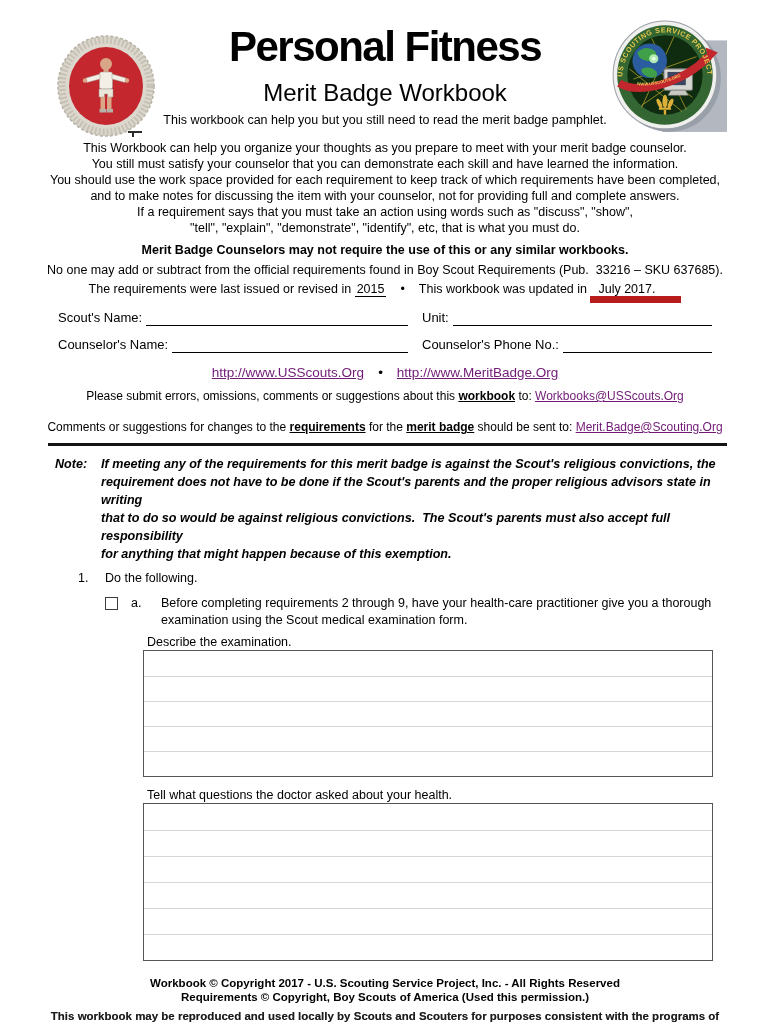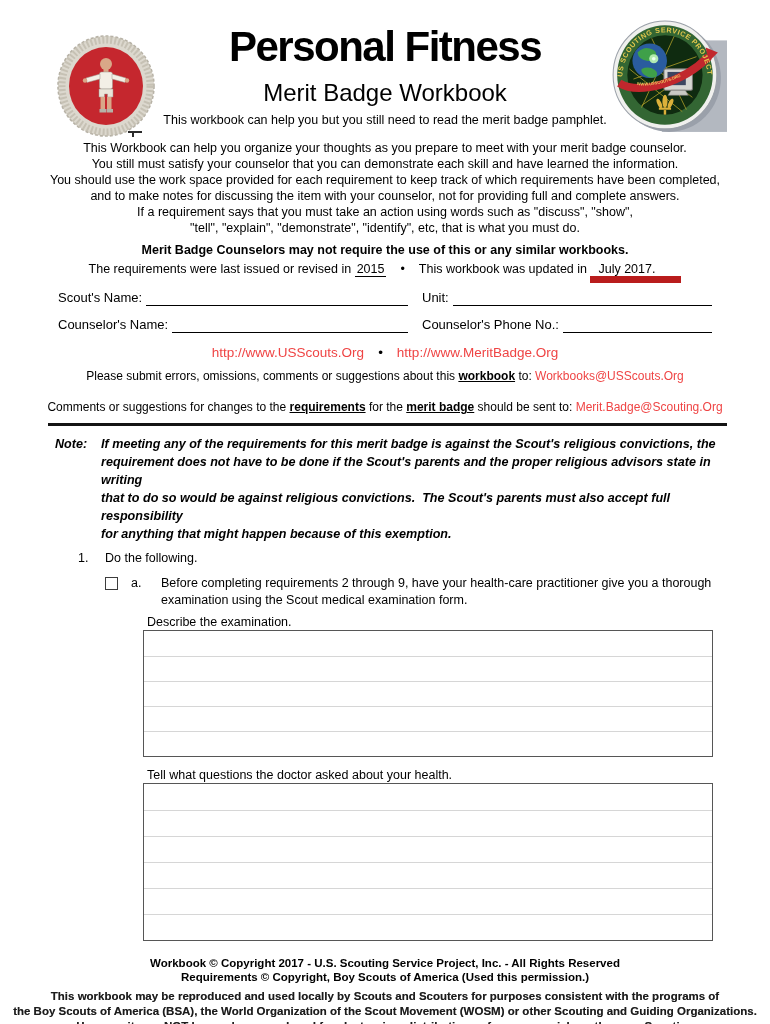--- a/index.html
+++ b/index.html
@@ -32,21 +32,21 @@
 
   .form-row { display: flex; margin: 0 58px; align-items: flex-end; font-size: 13px; line-height: 16px; }
   .form-row.first  { margin-top: 14px; }
   .form-row.second { margin-top: 11px; }
   .fcol { display: flex; flex: 1; align-items: flex-end; }
   .fcol.left { flex: 0 0 350px; margin-right: 14px; }
   .fcol span[data-name$="label"] { white-space: nowrap; }
   .fill { flex: 1; border-bottom: 1px solid #000; height: 15px; margin-left: 4px; }
 
   .links-row { margin-top: 12px; font-size: 13.5px; font-weight: normal; }
-  .link { color: #ef4444; cursor: pointer; }
+  .link { color: #701a75; text-decoration: underline; cursor: pointer; }
   .submit-line { margin-top: 9px; font-size: 12px; line-height: 15px; }
   .submit-line.second { margin-top: 16px; }
   .bold-u { font-weight: bold; text-decoration: underline; }
 
   .divider { margin: 8px 43px 0 48px; border-top: 3px solid #141414; }
 
   .note-block { display: flex; margin: 9px 0 0 55px; font-weight: bold; font-style: italic;
                 font-size: 12.6px; line-height: 18px; }
   .note-label { flex: none; width: 46px; }
   .note-text  { width: 620px; }
@@ -147,20 +147,21 @@
   <div class="subtitle center" data-name="page-subtitle">Merit Badge Workbook</div>
   <div class="tagline center" data-name="tagline">This workbook can help you but you still need to read the merit badge pamphlet.</div>
 
   <div class="intro center prewrap" data-name="intro-paragraph">This Workbook can help you organize your thoughts as you prepare to meet with your merit badge counselor.
 You still must satisfy your counselor that you can demonstrate each skill and have learned the information.
 You should use the work space provided for each requirement to keep track of which requirements have been completed,
 and to make notes for discussing the item with your counselor, not for providing full and complete answers.
 If a requirement says that you must take an action using words such as "discuss", "show",
 "tell", "explain", "demonstrate", "identify", etc, that is what you must do.</div>
   <div class="counselor-note center" data-name="counselor-note">Merit Badge Counselors may not require the use of this or any similar workbooks.</div>
+  <div class="no-add center" data-name="no-add-subtract-note">No one may add or subtract from the official requirements found in Boy Scout Requirements (Pub.&nbsp; 33216 – SKU 637685).</div>
 
   <div class="revision center" data-name="revision-line"><span data-name="revision-pre">The requirements were last issued or revised in </span><span class="u-year" data-name="revision-year">2015</span><span class="sep-bullet" data-name="bullet-separator">•</span><span data-name="revision-mid">This workbook was updated in </span><span class="u-date" data-name="workbook-updated-date">July 2017.</span></div>
 
   <div class="form-row first" data-name="form-row-scout-unit">
     <div class="fcol left" data-name="scout-name-field">
       <span data-name="scout-name-label">Scout's Name:</span>
       <span class="fill" data-name="scout-name-input"></span>
     </div>
     <div class="fcol" data-name="unit-field">
       <span data-name="unit-label">Unit:</span>

